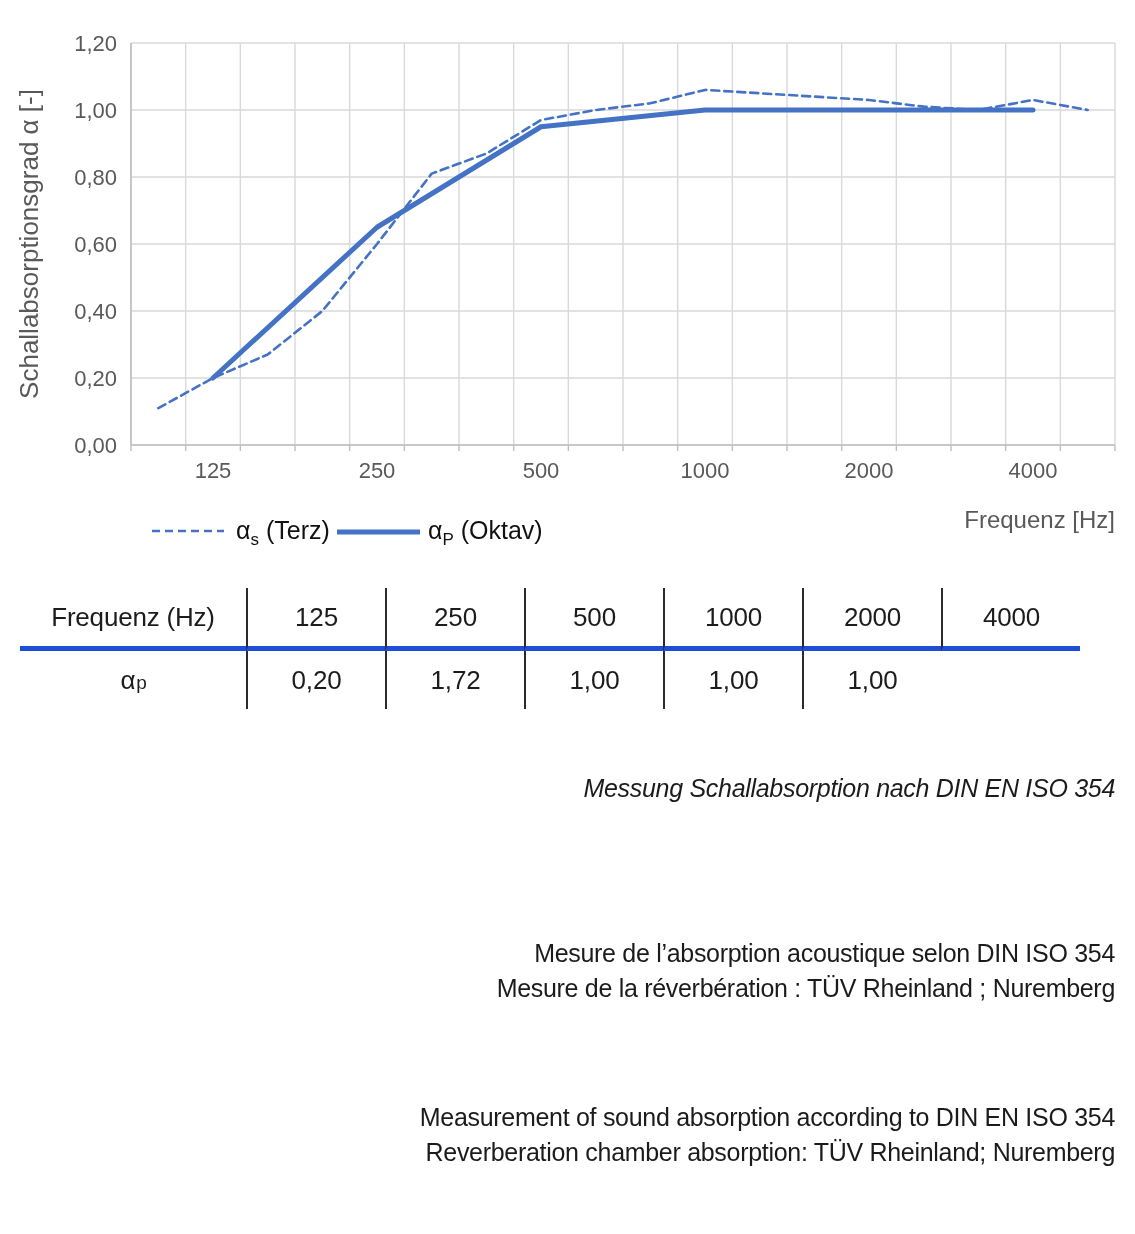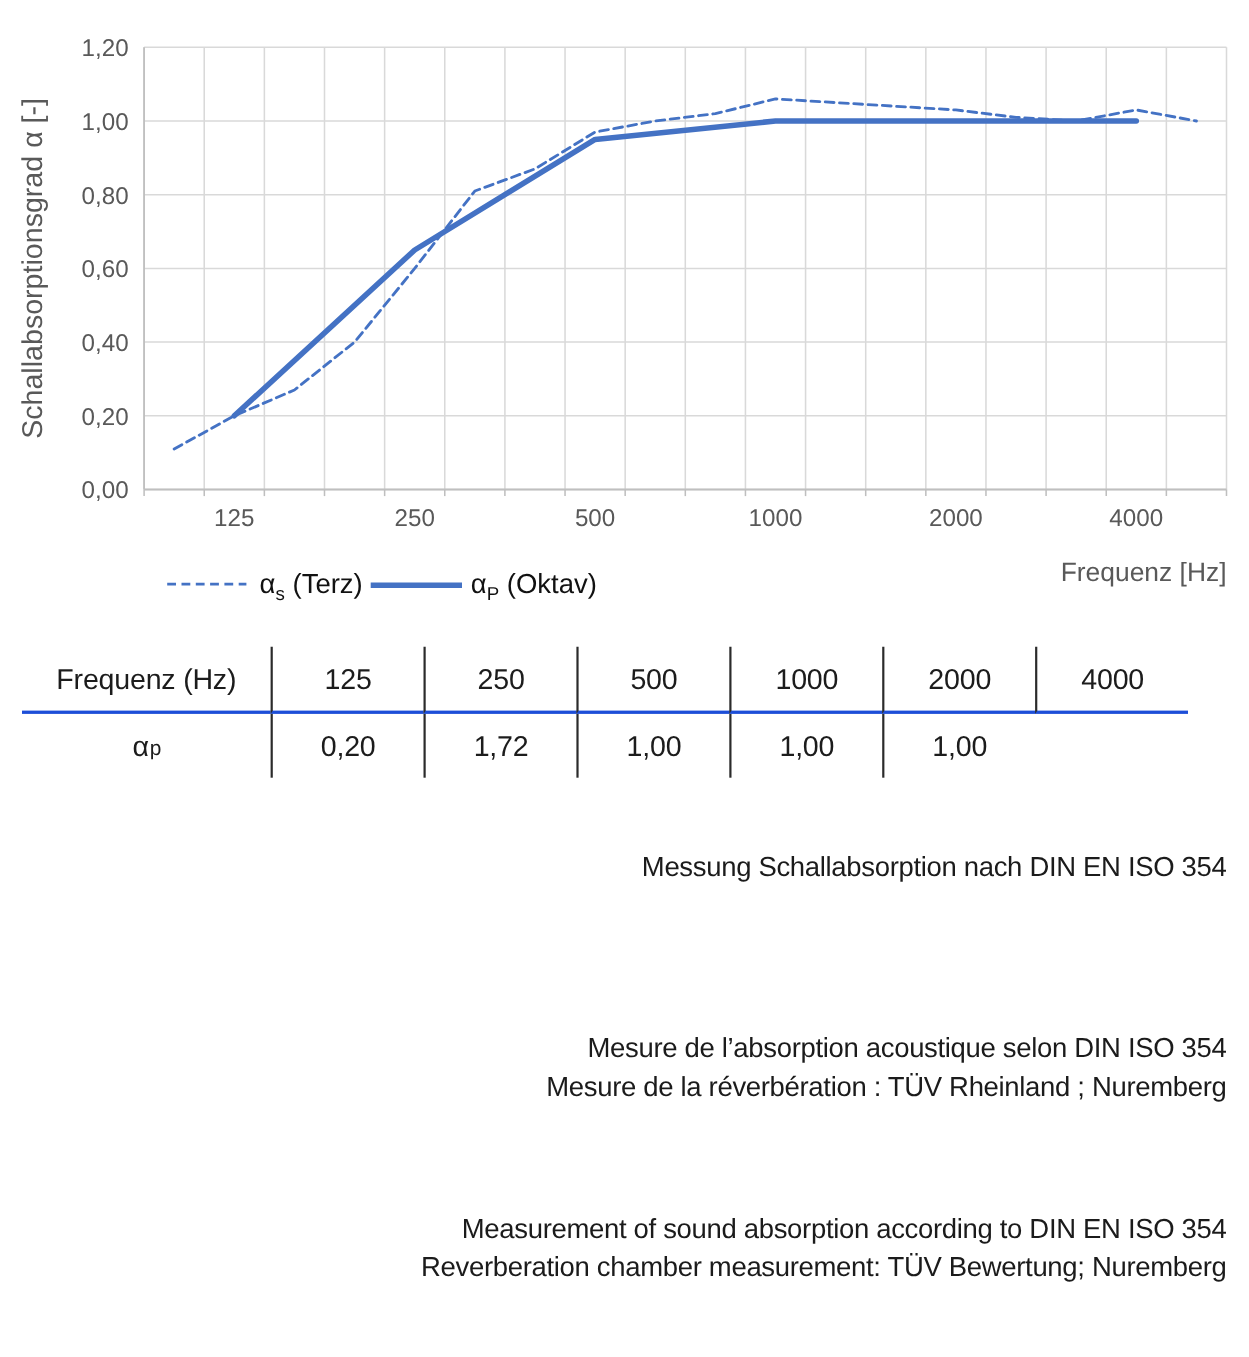--- a/index.html
+++ b/index.html
@@ -18,28 +18,28 @@
   
   #freq-table{
     position:absolute;left:20px;top:588px;
     display:grid;grid-template-columns:226px repeat(6,139px);
     color:#1c1c1c;font-size:26px;letter-spacing:-0.2px;
   }
   #freq-table .cell{
     height:58px;display:flex;align-items:center;justify-content:center;
   }
   #freq-table .cell.vline{border-left:2px solid #2b2b2b;}
-  #freq-table .cell.hrule{border-bottom:3px solid #1d4ed8;text-align:center;}
+  #freq-table .cell.hrule{border-bottom:5px solid #1d4ed8;text-align:center;}
   #freq-table sub{font-size:19px;position:relative;top:3px;left:1px;}
   
   .caption-block{
     position:absolute;right:20px;left:20px;text-align:right;
     color:#1b1b1b;font-size:25px;line-height:35px;letter-spacing:-0.3px;
   }
-  #caption-de{top:771px;}
+  #caption-de{top:771px;font-style:italic;}
   #caption-fr{top:936px;}
   #caption-en{top:1100px;}
 </style>
 </head>
 <body>
 
 <div id="stage">
 
   <div id="chart-wrap">
     <svg width="1135" height="560" viewBox="0 0 1135 560">
@@ -151,16 +151,16 @@
     <div>Messung Schallabsorption nach DIN EN ISO 354</div>
   </div>
 
   <div id="caption-fr" class="caption-block">
     <div>Mesure de l’absorption acoustique selon DIN ISO 354</div>
     <div>Mesure de la réverbération : TÜV Rheinland ; Nuremberg</div>
   </div>
 
   <div id="caption-en" class="caption-block">
     <div>Measurement of sound absorption according to DIN EN ISO 354</div>
-    <div>Reverberation chamber measurement: TÜV Bewertung; Nuremberg</div>
+    <div>Reverberation chamber absorption: TÜV Rheinland; Nuremberg</div>
   </div>
 
 </div>
 
 </body></html>

